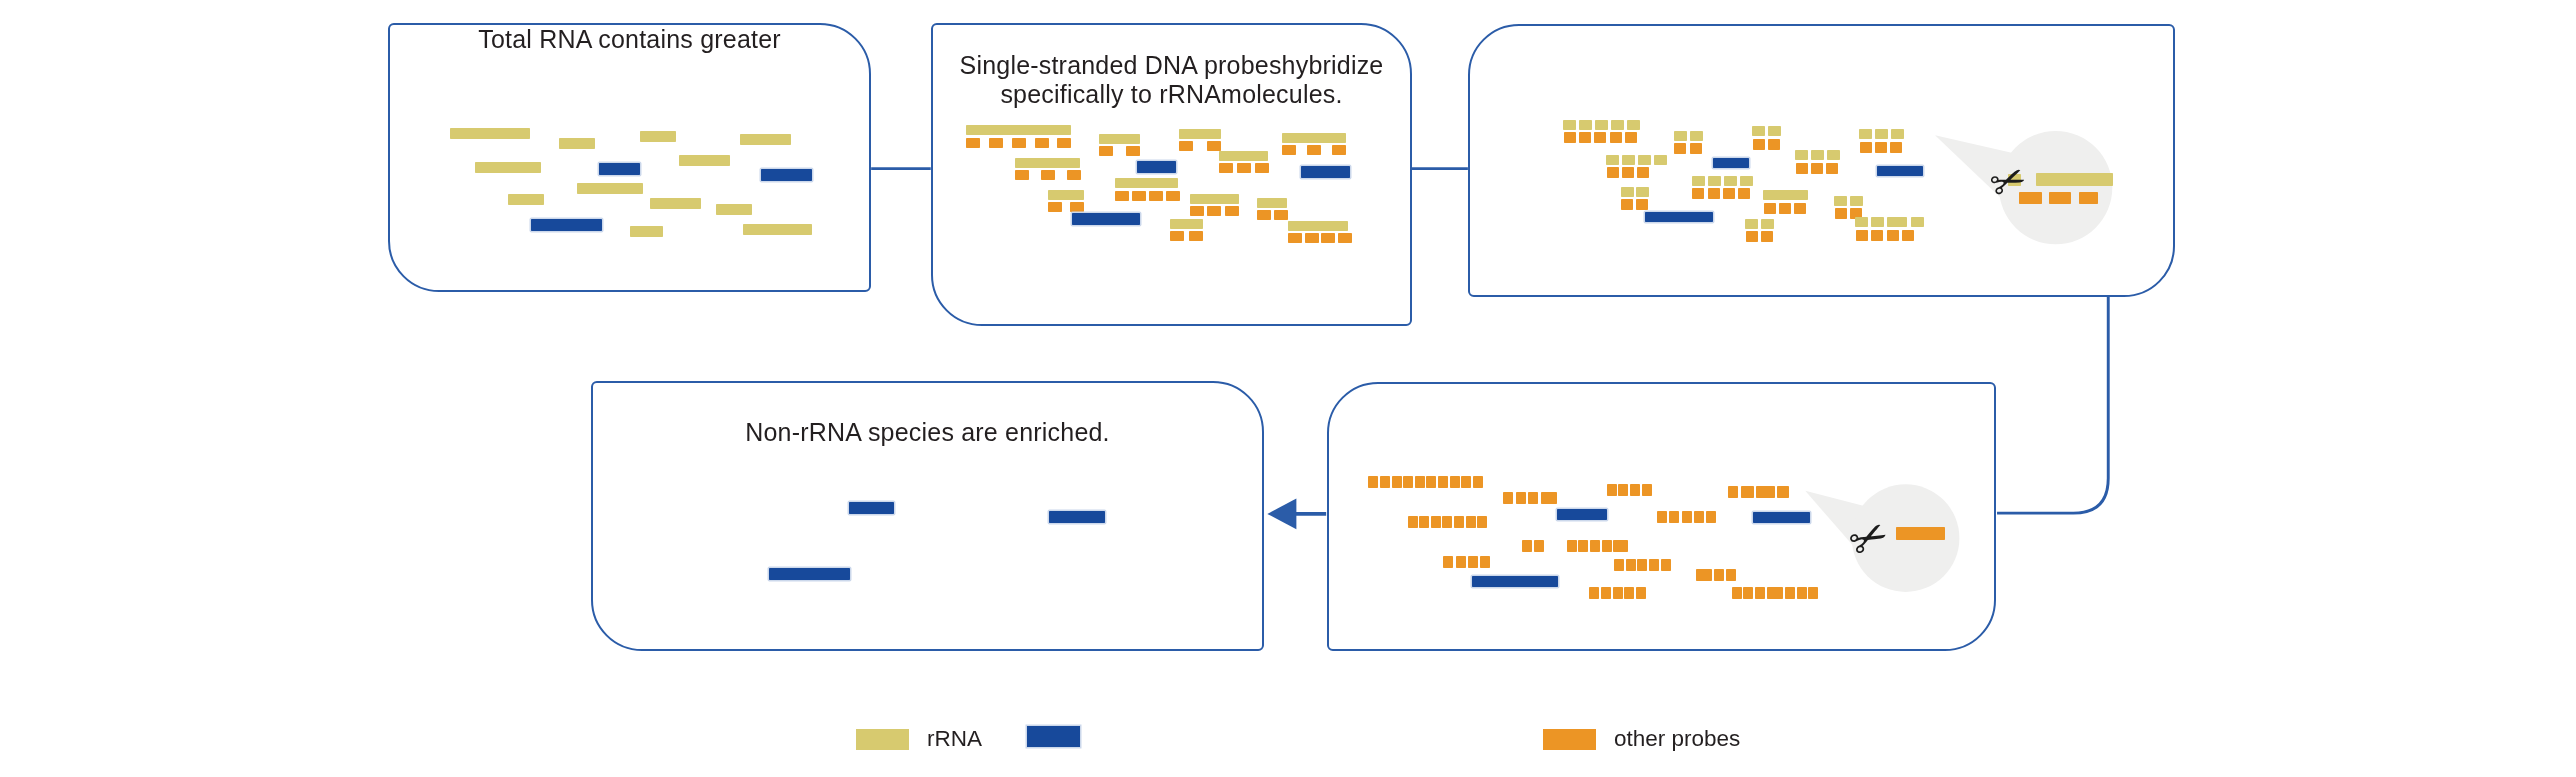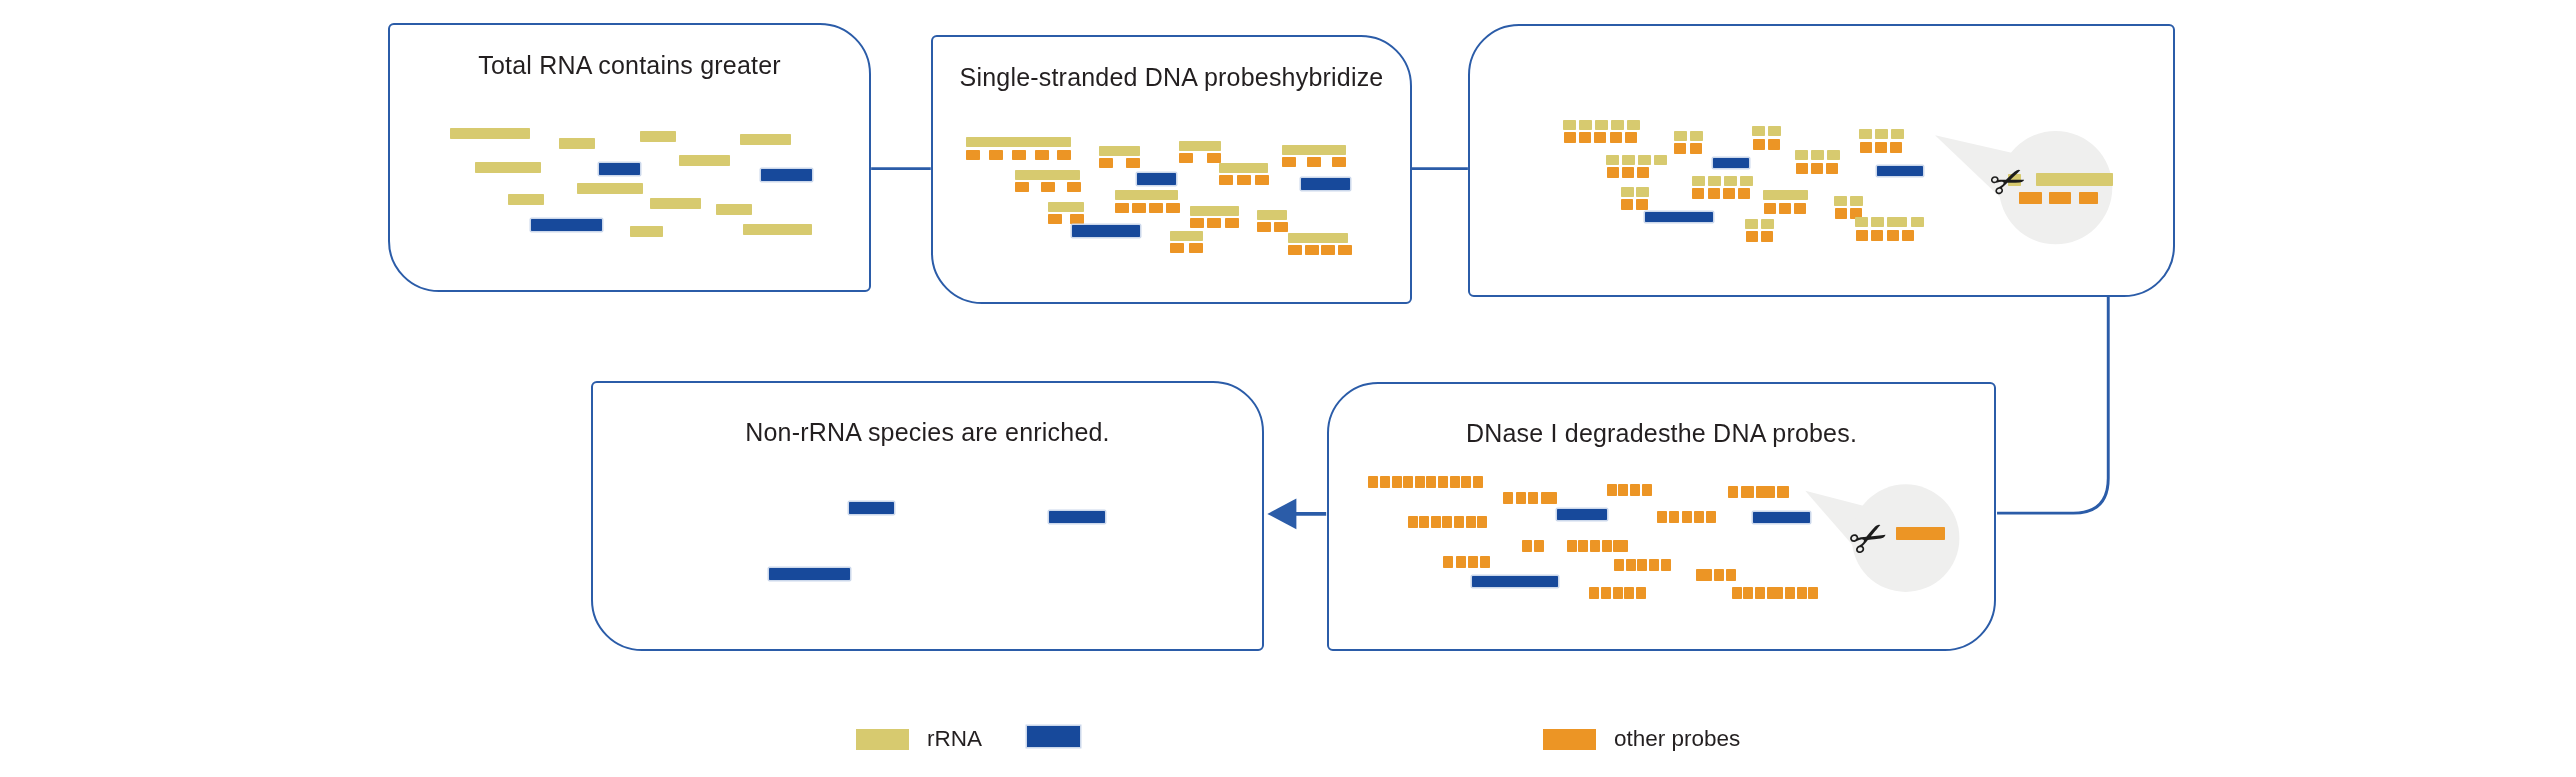--- a/index.html
+++ b/index.html
@@ -26,42 +26,43 @@
 <div class="canvas" id="canvas">
   <svg class="connector-svg" id="connector-svg" width="2576" height="777" viewBox="0 0 3543 1069">
       <line x1="1198" y1="232" x2="1280" y2="232" stroke="#2b5ca8" stroke-width="4"></line>
       <line x1="1941" y1="232" x2="2019" y2="232" stroke="#2b5ca8" stroke-width="4"></line>
       <path d="M 2900 408 L 2900 658 Q 2900 706 2852 706 L 2747 706" fill="none" stroke="#2b5ca8" stroke-width="4"></path>
       <line x1="1824" y1="707" x2="1778" y2="707" stroke="#2b5ca8" stroke-width="5"></line>
       <polygon points="1743,707 1783,686 1783,728" fill="#2b5ca8"></polygon>
     </svg>
   <div id="panels-root">
       <div class="panel round-right" style="left: 388px; top: 23px; width: 483px; height: 269px; border-color: rgb(43, 92, 168);">
-        <div class="panel-title" style="padding-top: 26px;">
+        <div class="panel-title" style="">
           <div>Total RNA contains greater</div>
         </div>
         <div class="mol" style="left: 60px; top: 103px; width: 80px; height: 11px; background: rgb(215, 202, 111);"></div>
         <div class="mol" style="left: 169px; top: 113px; width: 36px; height: 11px; background: rgb(215, 202, 111);"></div>
         <div class="mol" style="left: 250px; top: 106px; width: 36px; height: 11px; background: rgb(215, 202, 111);"></div>
         <div class="mol" style="left: 350px; top: 109px; width: 51px; height: 11px; background: rgb(215, 202, 111);"></div>
         <div class="mol" style="left: 85px; top: 137px; width: 66px; height: 11px; background: rgb(215, 202, 111);"></div>
         <div class="mol mrna-halo" style="left: 209px; top: 138px; width: 41px; height: 11.6px; background: rgb(23, 73, 155);"></div>
         <div class="mol" style="left: 289px; top: 130px; width: 51px; height: 11px; background: rgb(215, 202, 111);"></div>
         <div class="mol mrna-halo" style="left: 371px; top: 144px; width: 51px; height: 11.6px; background: rgb(23, 73, 155);"></div>
         <div class="mol" style="left: 187px; top: 158px; width: 66px; height: 11px; background: rgb(215, 202, 111);"></div>
         <div class="mol" style="left: 118px; top: 169px; width: 36px; height: 11px; background: rgb(215, 202, 111);"></div>
         <div class="mol" style="left: 260px; top: 173px; width: 51px; height: 11px; background: rgb(215, 202, 111);"></div>
         <div class="mol" style="left: 326px; top: 179px; width: 36px; height: 11px; background: rgb(215, 202, 111);"></div>
         <div class="mol mrna-halo" style="left: 141px; top: 194px; width: 71px; height: 11.6px; background: rgb(23, 73, 155);"></div>
         <div class="mol" style="left: 240px; top: 201px; width: 33px; height: 11px; background: rgb(215, 202, 111);"></div>
         <div class="mol" style="left: 353px; top: 199px; width: 69px; height: 11px; background: rgb(215, 202, 111);"></div>
       </div>
-      <div class="panel round-right" style="left: 931px; top: 35px; width: 481px; height: 269px; border-color: rgb(43, 92, 168);">
+      <div class="panel round-right" style="left: 931px; top: 23px; width: 481px; height: 303px; border-color: rgb(43, 92, 168);">
         <div class="panel-title" style="padding-top: 26px;">
           <div>Single-stranded DNA probeshybridize</div>
+          <div>specifically to rRNAmolecules.</div>
         </div>
         <div class="mol" style="left: 33px; top: 100px; width: 105px; height: 9.5px; background: rgb(215, 202, 111);"></div>
         <div class="mol" style="left: 33px; top: 113px; width: 14px; height: 10.2px; background: rgb(236, 149, 37);"></div>
         <div class="mol" style="left: 56px; top: 113px; width: 14px; height: 10.2px; background: rgb(236, 149, 37);"></div>
         <div class="mol" style="left: 79px; top: 113px; width: 14px; height: 10.2px; background: rgb(236, 149, 37);"></div>
         <div class="mol" style="left: 102px; top: 113px; width: 14px; height: 10.2px; background: rgb(236, 149, 37);"></div>
         <div class="mol" style="left: 124px; top: 113px; width: 14px; height: 10.2px; background: rgb(236, 149, 37);"></div>
         <div class="mol" style="left: 166px; top: 109px; width: 41px; height: 9.5px; background: rgb(215, 202, 111);"></div>
         <div class="mol" style="left: 166px; top: 121px; width: 14px; height: 10.2px; background: rgb(236, 149, 37);"></div>
         <div class="mol" style="left: 193px; top: 121px; width: 14px; height: 10.2px; background: rgb(236, 149, 37);"></div>
@@ -191,23 +192,20 @@
         <div class="mol" style="left: 417px; top: 204px; width: 12.4px; height: 11px; background: rgb(236, 149, 37);"></div>
         <div class="mol" style="left: 432px; top: 204px; width: 12.4px; height: 11px; background: rgb(236, 149, 37);"></div>
       </div>
       <div class="panel round-left" style="left: 1327px; top: 382px; width: 669px; height: 269px; border-color: rgb(43, 92, 168);">
         <svg class="balloon-svg" width="669" height="269" viewBox="0 0 920 370">
           <polygon points="655,147 752,172 723,225" fill="#efefee"></polygon>
           <circle cx="793" cy="212" r="74" fill="#efefee"></circle>
         </svg>
         <div class="mol" style="left: 567px; top: 143px; width: 49px; height: 13px; background: rgb(236, 149, 37);"></div>
         <span class="scissors" style="left: 521px; top: 132px; font-size: 45px; transform: rotate(-28deg);">✂</span>
-        <div class="panel-title" style="padding-top: 35px;">
-          <div>DNase I degradesthe DNA probes.</div>
-        </div>
         <div class="mol" style="left: 39px; top: 92px; width: 9.5px; height: 11.6px; background: rgb(236, 149, 37);"></div>
         <div class="mol" style="left: 51px; top: 92px; width: 9.5px; height: 11.6px; background: rgb(236, 149, 37);"></div>
         <div class="mol" style="left: 63px; top: 92px; width: 9.5px; height: 11.6px; background: rgb(236, 149, 37);"></div>
         <div class="mol" style="left: 74px; top: 92px; width: 9.5px; height: 11.6px; background: rgb(236, 149, 37);"></div>
         <div class="mol" style="left: 86px; top: 92px; width: 9.5px; height: 11.6px; background: rgb(236, 149, 37);"></div>
         <div class="mol" style="left: 97px; top: 92px; width: 9.5px; height: 11.6px; background: rgb(236, 149, 37);"></div>
         <div class="mol" style="left: 109px; top: 92px; width: 9.5px; height: 11.6px; background: rgb(236, 149, 37);"></div>
         <div class="mol" style="left: 121px; top: 92px; width: 9.5px; height: 11.6px; background: rgb(236, 149, 37);"></div>
         <div class="mol" style="left: 132px; top: 92px; width: 9.5px; height: 11.6px; background: rgb(236, 149, 37);"></div>
         <div class="mol" style="left: 144px; top: 92px; width: 9.5px; height: 11.6px; background: rgb(236, 149, 37);"></div>

